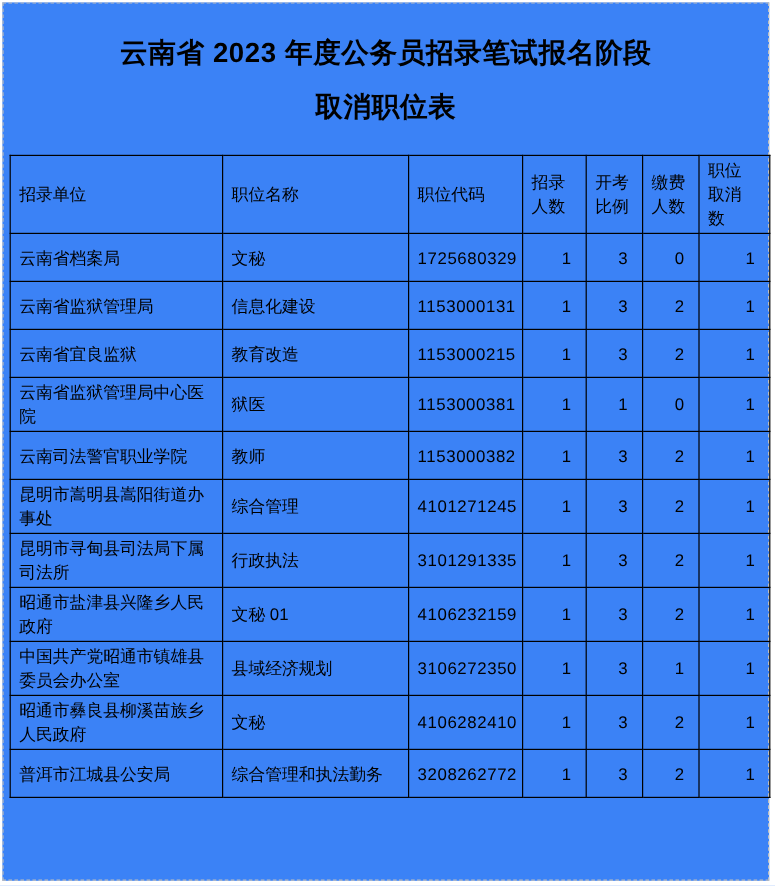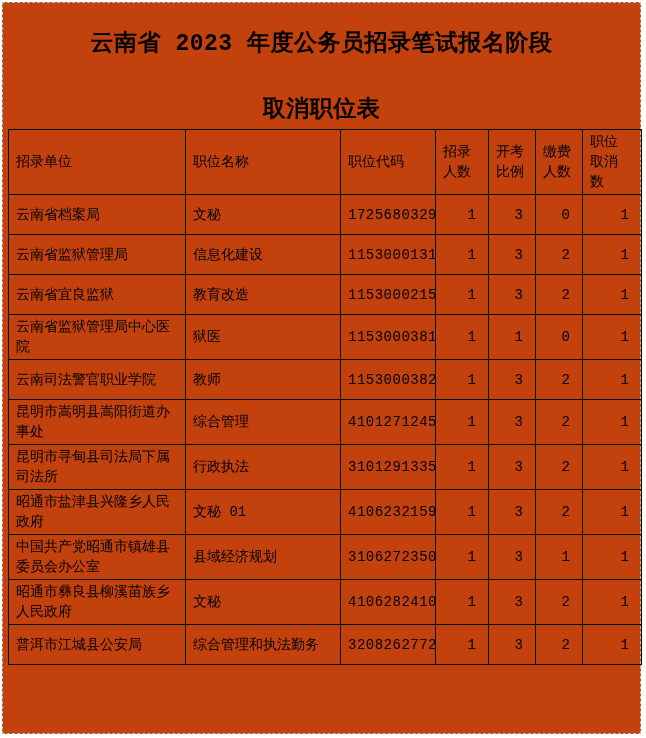--- a/index.html
+++ b/index.html
@@ -13,37 +13,36 @@
     color: #000000;
   }
   .page {
     position: absolute;
     top: 2px;
     left: 2px;
     width: 639px;
     height: 732px;
     border: 1px dashed #bdbdbd;
     box-sizing: border-box;
-    background: #c2410c;
-    font-family: Liberation Mono, monospace;
+    background: #3b82f6;
   }
   .title-block {
     height: 126px;
     box-sizing: border-box;
     padding-top: 26px;
     text-align: center;
   }
   .title-line {
     font-size: 23px;
     font-weight: bold;
     line-height: 30px;
     letter-spacing: 0.5px;
   }
   .title-line-2 {
-    margin-top: 36px;
+    margin-top: 15px;
   }
   table.positions {
     border-collapse: collapse;
     table-layout: fixed;
     margin-left: 5px;
     width: 633px;
   }
   th, td {
     border: 1px solid #000000;
     font-size: 14px;

